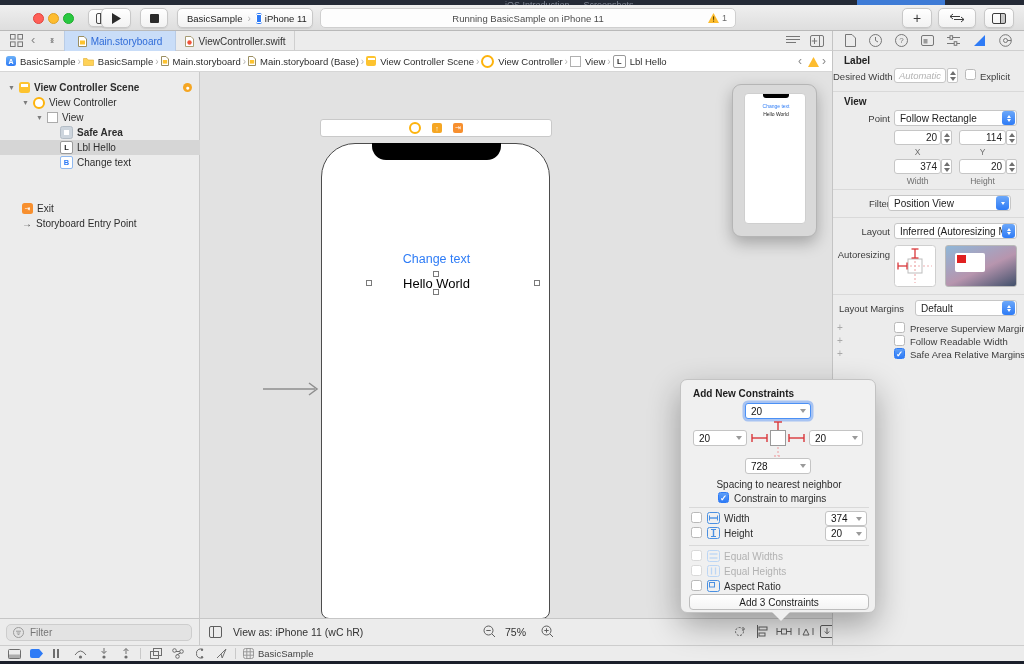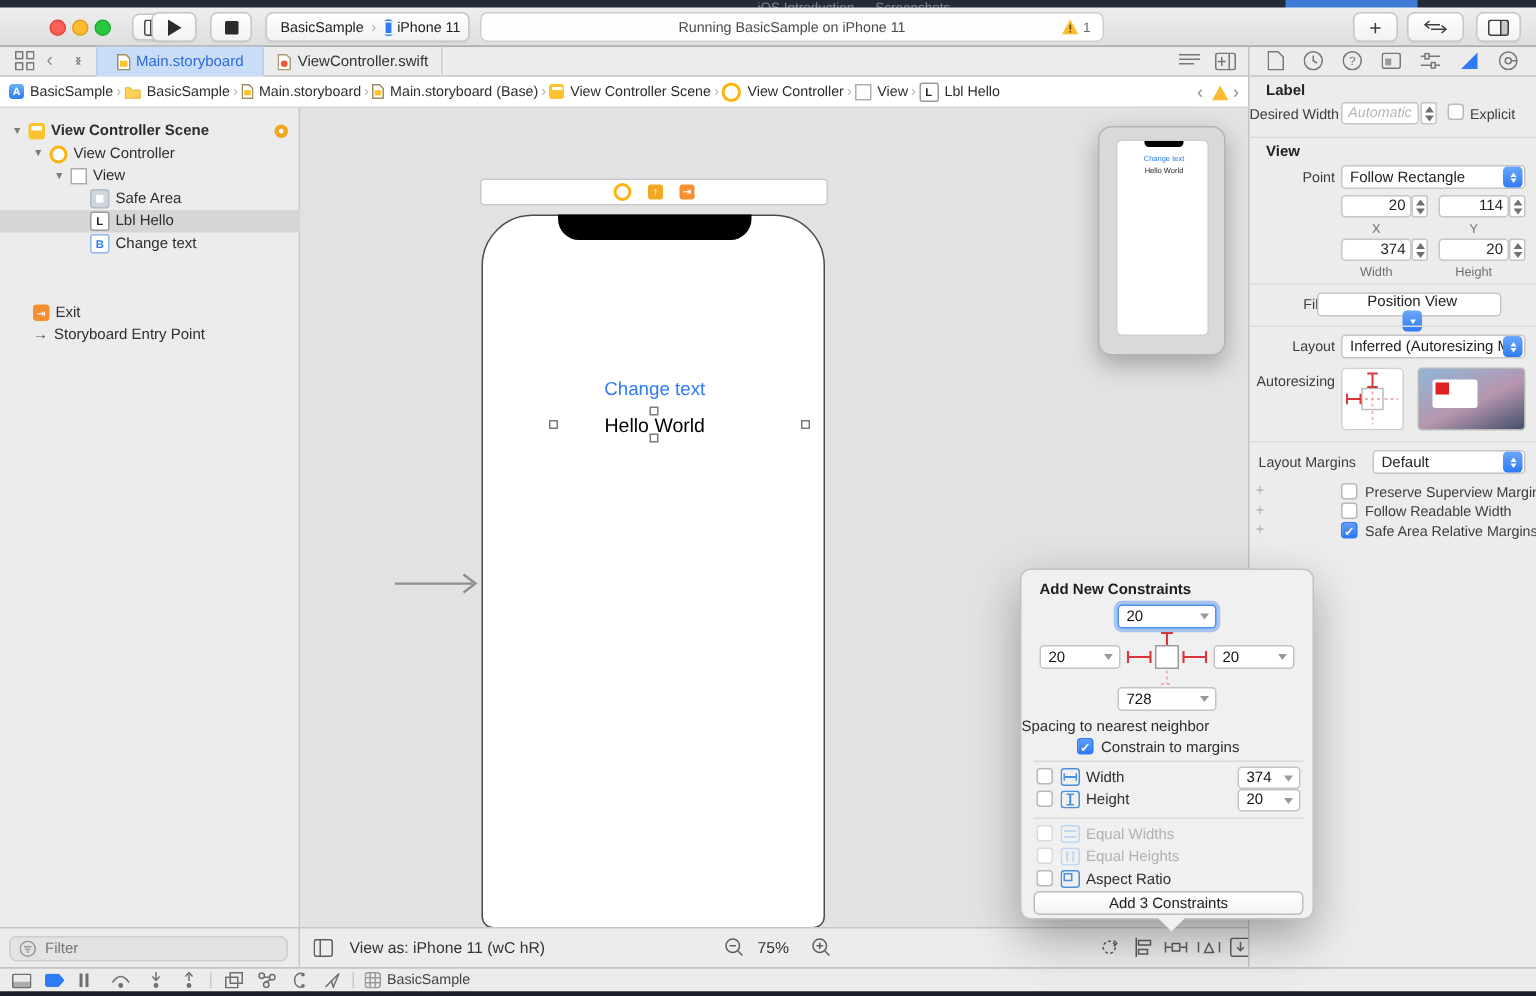--- a/index.html
+++ b/index.html
@@ -257,21 +257,21 @@
   <div class="f" style="left:0;top:23px;width:200px;height:15px;display:flex;align-items:center;gap:4px;padding-left:22px;">
     <span style="font-size:7px;color:#7c7c7c;">▼</span>
     <span style="width:8px;height:8px;border-radius:50%;border:2.5px solid #fdb30d;background:#fff;"></span>
     <span class="txt">View Controller</span>
   </div>
   <div class="f" style="left:0;top:38px;width:200px;height:15px;display:flex;align-items:center;gap:4px;padding-left:36px;">
     <span style="font-size:7px;color:#7c7c7c;">▼</span>
     <span style="width:9px;height:9px;border:1px solid #ababab;background:#fff;"></span>
     <span class="txt">View</span>
   </div>
-  <div class="f" style="left:0;top:53px;width:200px;height:15px;display:flex;align-items:center;gap:4px;padding-left:60px;">
+  <div class="f" style="left:0;top:53px;width:200px;height:15px;display:flex;align-items:center;gap:4px;padding-left:60px;font-weight:bold;">
     <span class="oicon" style="background:#cdd5dd;border:1px solid #b3bcc5;">
         <span style="width:5px;height:5px;background:#fff;"></span>
       </span>
     <span class="txt">Safe Area</span>
   </div>
   <div class="f" style="left:0;top:68px;width:200px;height:15px;display:flex;align-items:center;gap:4px;padding-left:60px;background:#d6d6d6;">
     <span class="badge">L</span>
     <span class="txt">Lbl Hello</span>
   </div>
   <div class="f" style="left:0;top:83px;width:200px;height:15px;display:flex;align-items:center;gap:4px;padding-left:60px;">
@@ -436,21 +436,21 @@
     </div>
   <div class="f stp" style="left:173px;top:108px;">
       <span class="tri-up"></span>
       <span class="tri-dn"></span>
     </div>
   <span class="f txt" style="left:61px;top:125px;width:47px;text-align:center;font-size:8.5px;color:#6e6e6e;">Width</span>
   <span class="f txt" style="left:126px;top:125px;width:47px;text-align:center;font-size:8.5px;color:#6e6e6e;">Height</span>
 
   <div class="f seprow" style="left:0;top:138px;width:192px;"></div>
   <span class="f txt lbl10" style="left:0;top:147px;width:57px;text-align:right;font-size:9.5px;">Filter</span>
-  <div class="f popup" style="left:45px;top:144px;width:123px;height:16px;padding-right:1px;flex-direction:column;">
+  <div class="f popup" style="left:55px;top:144px;width:123px;height:16px;padding-right:1px;">
     <span class="txt">Position View</span>
     <span class="popblue" style="gap:0;">
         <span class="tri-dn" style="border-top-color:#fff;"></span>
       </span>
   </div>
 
   <div class="f seprow" style="left:0;top:166px;width:192px;"></div>
   <span class="f txt lbl10" style="left:0;top:175px;width:57px;text-align:right;font-size:9.5px;">Layout</span>
   <div class="f popup" style="left:61px;top:172px;width:123px;height:16px;padding-right:1px;">
     <span class="txt" style="overflow:hidden;max-width:103px;">Inferred (Autoresizing Ma…</span>
@@ -608,21 +608,21 @@
         <line x1="5" y1="0" x2="5" y2="9"></line>
         <line x1="1" y1="9" x2="9" y2="9"></line>
       </g>
     </svg>
 
   <div class="f combo" style="left:64px;top:78px;width:66px;height:16px;">
     <span class="txt">728</span>
       <span class="dchev"></span>
   </div>
 
-  <span class="f txt" style="left:0;top:99px;width:196px;font-size:10px;color:#2d2d2d;">Spacing to nearest neighbor</span>
+  <span class="f txt" style="left:0;top:99px;width:196px;text-align:center;font-size:10px;color:#2d2d2d;">Spacing to nearest neighbor</span>
   <span class="f cb on" style="left:37px;top:112px;">✓</span>
   <span class="f txt" style="left:53px;top:113px;font-size:10px;color:#2d2d2d;">Constrain to margins</span>
 
   <div class="f seprow" style="left:8px;top:127px;width:180px;"></div>
 
   <span class="f cb" style="left:10px;top:132px;"></span>
   <svg class="f" width="13" height="12" viewBox="0 0 13 12" style="left:26px;top:132px;">
       <rect x=".5" y=".5" width="12" height="11" rx="2" fill="none" stroke="#4a90e2"></rect>
       <line x1="2.5" y1="6" x2="10.5" y2="6" stroke="#4a90e2" stroke-width="1.4"></line>
       <line x1="2.5" y1="3.5" x2="2.5" y2="8.5" stroke="#4a90e2"></line>

